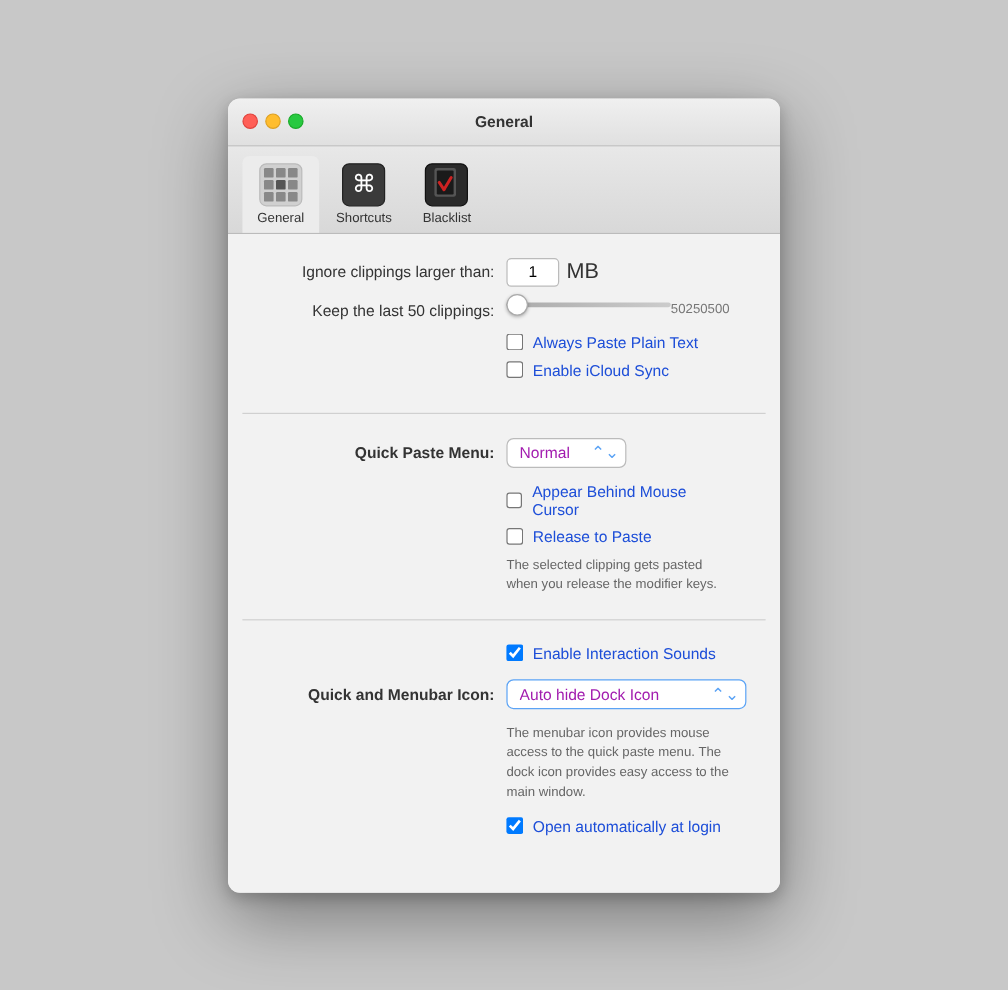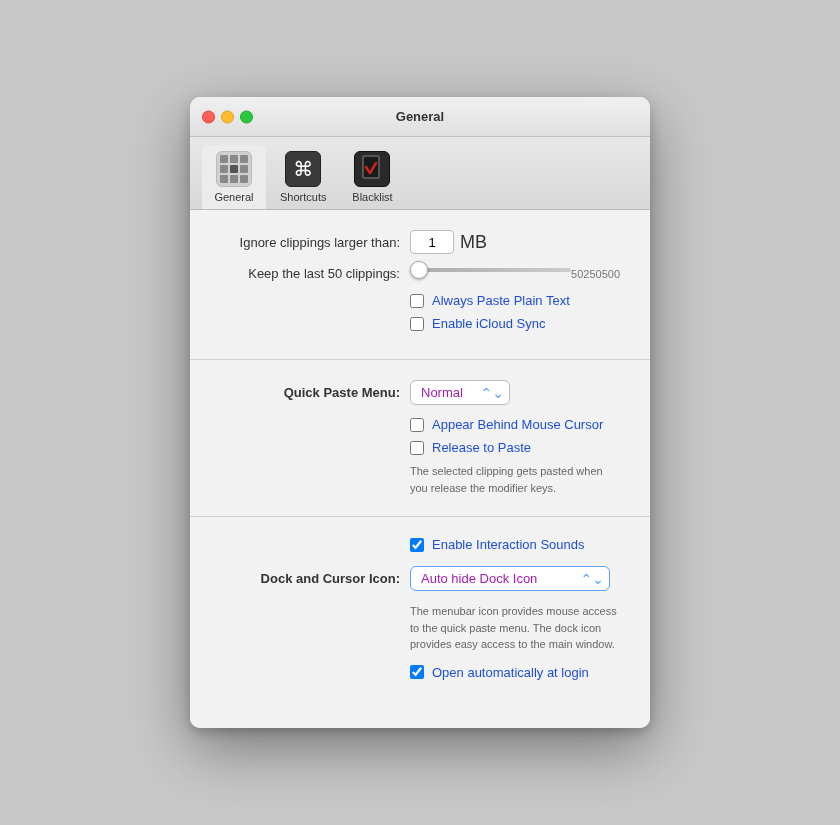--- a/index.html
+++ b/index.html
@@ -105,21 +105,21 @@
       border: 1px solid #111;
     }
 
     .tab-label {
       font-size: 11px;
       color: #333;
     }
 
     .content {
       background: #f2f2f2;
-      padding: 20px 0;
+      padding: 20px 12px;
     }
 
     .section {
       padding: 0 30px 20px 30px;
       border-bottom: 1px solid #d0d0d0;
       margin-bottom: 20px;
     }
 
     .section:last-child {
       border-bottom: none;
@@ -401,21 +401,21 @@
     </div>
 
     <div class="section-plain">
 
       <div class="checkbox-row" style="padding-left: 190px; margin-bottom: 14px;">
         <input type="checkbox" id="interaction-sounds" class="blue-check" checked="" style="">
         <label class="checkbox-label" for="interaction-sounds">Enable Interaction Sounds</label>
       </div>
 
       <div class="row">
-        <span class="row-label bold">Dock and Cursor Icon:</span>
+        <span class="row-label bold">Quick and Menubar Icon:</span>
         <div class="select-wrapper">
           <select class="select-control blue-accent dock-select">
             <option>Auto hide Dock Icon</option>
             <option>Show Dock Icon</option>
             <option>Hide Dock Icon</option>
             <option>Show Menubar Icon</option>
           </select>
           <span class="select-arrow" style="color:#5ba3f5;">⌃⌄</span>
         </div>
       </div>

